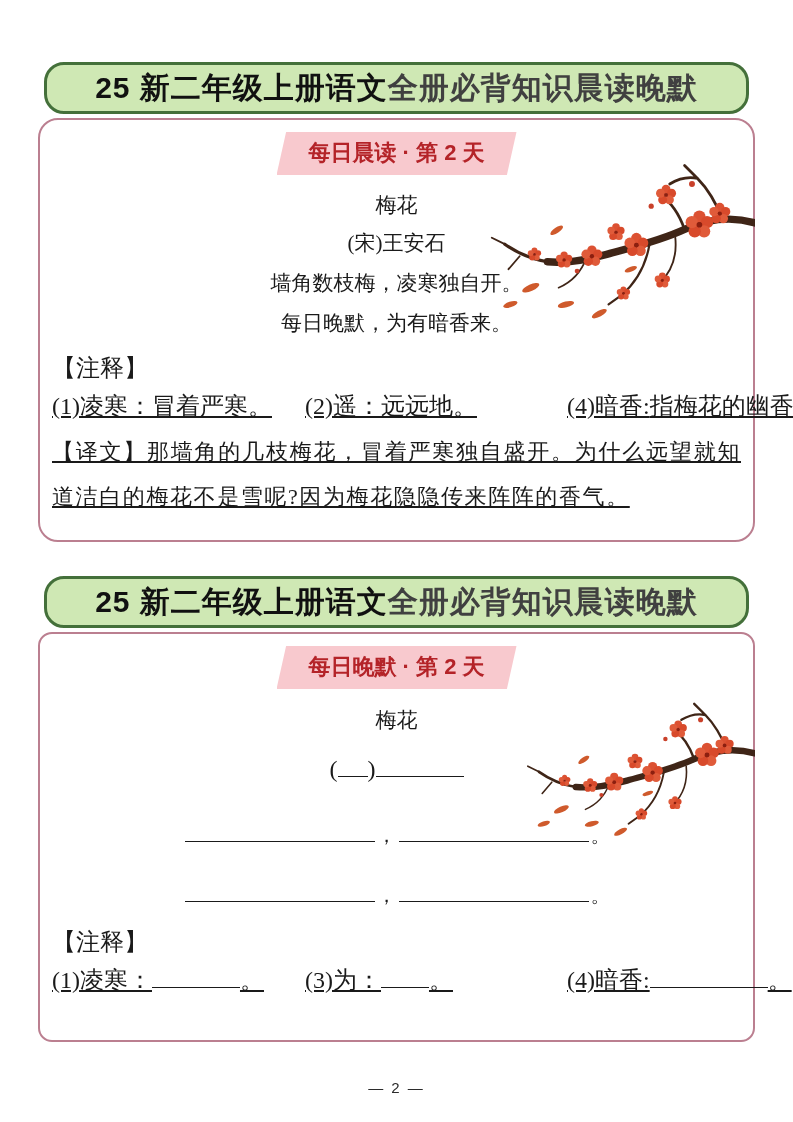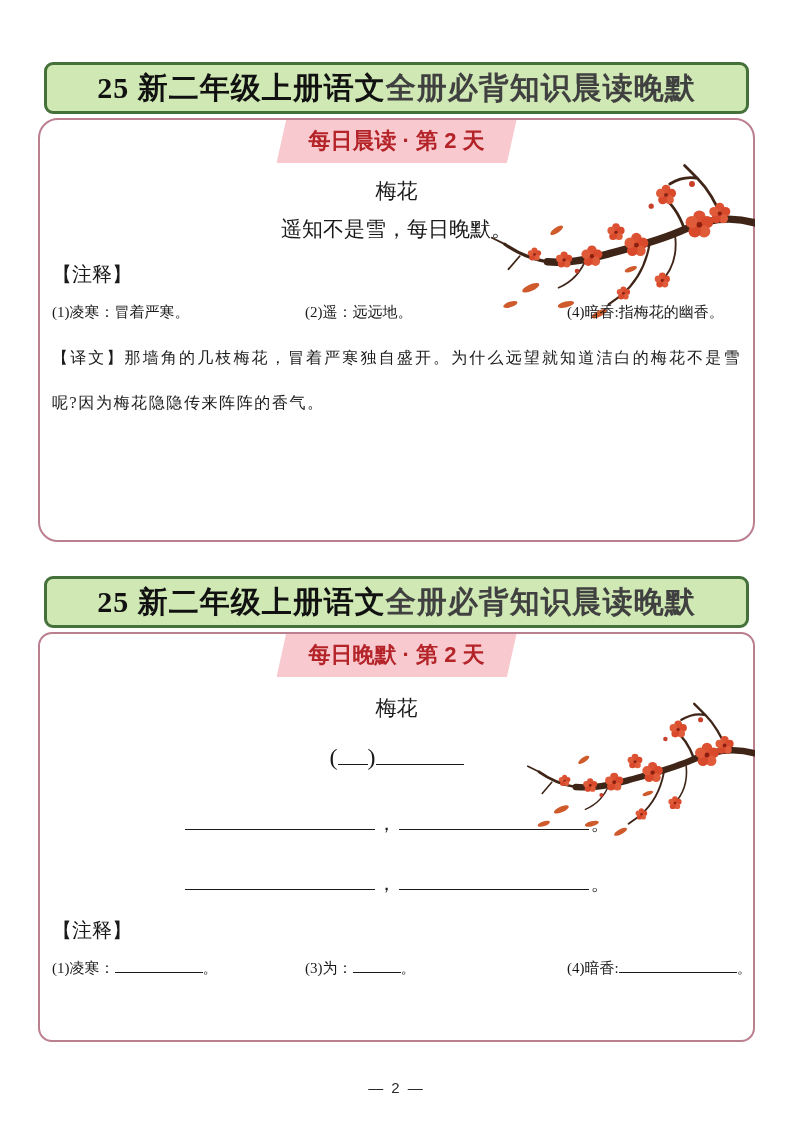--- a/index.html
+++ b/index.html
@@ -12,23 +12,23 @@
     font-family:"Liberation Serif","DejaVu Serif",serif;
     color:#1a1a1a;
     overflow:hidden;
   }
   
   .banner {
     margin:0 44px;
     height:52px;
     background:#cfe8b4;
     border:3px solid #44703a;
-    border-radius:9px;
+    border-radius:20px;
     display:flex; align-items:center; justify-content:center;
-    font-family:Liberation Serif, serif;
+    font-family:Liberation Sans, sans-serif;
     font-weight:bold;
     font-size:30px;
     letter-spacing:1px;
     white-space:nowrap;
   }
   .banner .t-black { color:#111111; }
   .banner .t-red   { color:#404040; }
   .banner-1 { margin-top:62px; }
   .banner-2 { margin-top:34px; }
 
@@ -41,56 +41,58 @@
     background:#ffffff;
     padding:0 12px 10px;
   }
   .panel-1 { height:424px; }
   .panel-2 { height:410px;border-radius:14px; }
 
   
   .badge {
     position:relative; z-index:2;
     width:240px;
-    margin:0 auto;
+    margin:12px auto;
     background:#f8c9ce;
     color:#b42328;
     font-family:"Liberation Sans","DejaVu Sans",sans-serif;
     font-weight:bold;
     font-size:22px;
     text-align:center;
     padding:6px 0 7px;
     clip-path:polygon(4% 0, 100% 0, 96% 100%, 0% 100%);
     white-space:nowrap;
   }
 
   
   .poem { position:relative; z-index:1; text-align:center; font-size:21px; margin-top:10px; }
   .poem div { line-height:40px; }
   .poem .poem-title { line-height:36px; }
 
   
-  .notes-label { position:relative; z-index:1; font-size:20px; line-height:34px; margin-top:8px; }
+  .notes-label { position:relative; z-index:1; font-size:24px; line-height:34px; margin-top:8px; }
   .notes-grid {
     position:relative; z-index:1;
     display:grid;
     grid-template-columns:253px 262px 1fr;
-    font-size:15px;
+    font-size:24px;
     line-height:42px;
     white-space:nowrap;
+    text-decoration:underline;
   }
 
   
   .translation {
     position:relative; z-index:1;
-    font-size:16px;
+    font-size:22px;
     letter-spacing:1.6px;
     line-height:45px;
     margin-top:2px;
     text-align:justify;
+    text-decoration:underline;
   }
 
   
   .blank {
     display:inline-block;
     border-bottom:1.6px solid #1a1a1a;
     height:1.05em;
     vertical-align:baseline;
   }
   .bl-in   { width:30px; }
@@ -183,21 +185,23 @@
 
   <div class="panel panel-1">
     <svg class="blossom blossom-1" viewBox="0 0 300 200">
       <use href="#plum-branch-art"></use>
     </svg>
 
     <div class="badge">每日晨读 · 第 2 天</div>
 
     <div class="poem">
       <div class="poem-title">梅花</div>
-      <div>遥知不是雪，每日晚默。</div>
+      <div>(宋)王安石</div>
+      <div>墙角数枝梅，凌寒独自开。</div>
+      <div>每日晚默，为有暗香来。</div>
     </div>
 
     <div class="notes-label">【注释】</div>
     <div class="notes-grid">
       <div><span>(1)凌寒：</span><span>冒着严寒。</span></div>
       <div><span>(2)遥：</span><span>远远地。</span></div>
       <div><span>(4)暗香:</span><span>指梅花的幽香。</span></div>
       <div></div>
     </div>
 

